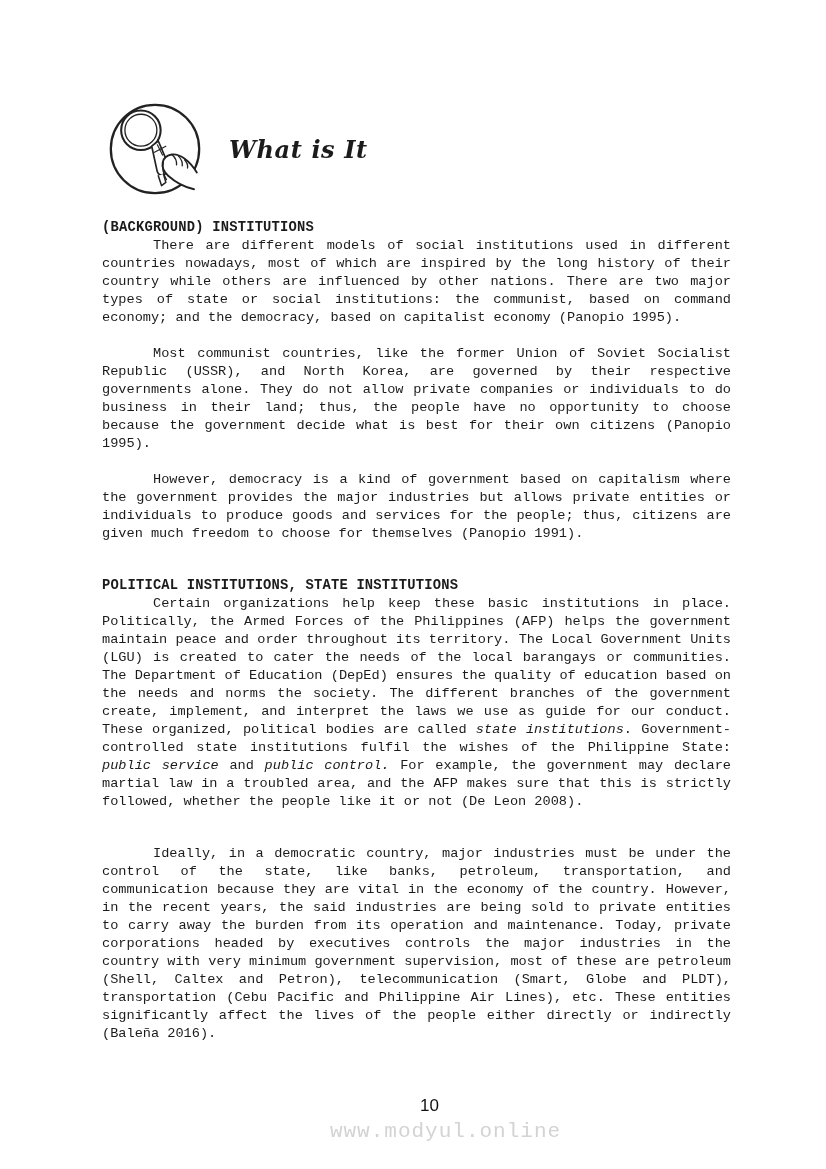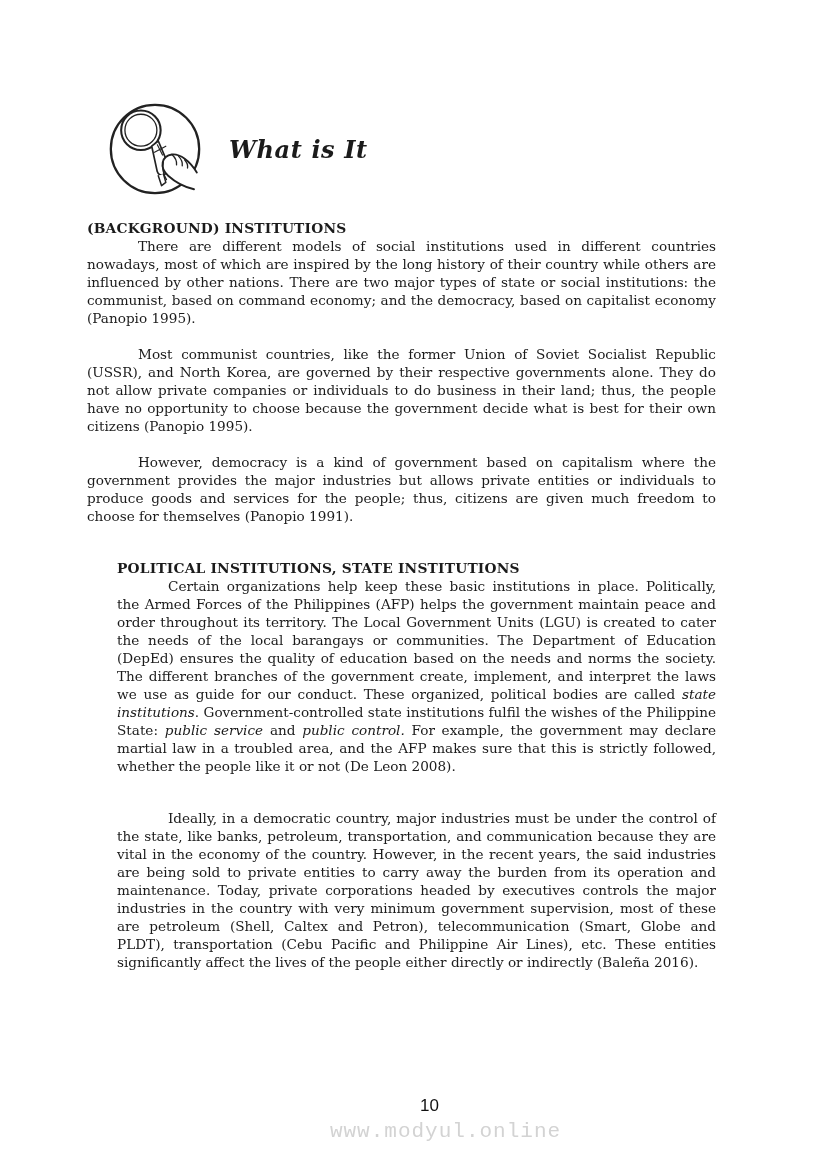--- a/index.html
+++ b/index.html
@@ -35,40 +35,41 @@
     font-style: italic;
     letter-spacing: 0.6px;
     color: #111111;
     white-space: nowrap;
   }
 
   
   .content {
     position: absolute;
     top: 219px;
-    left: 87px;
+    left: 102px;
     width: 629px;
     font-size: 13.6px;
     line-height: 18px;
     text-align: justify;
+    font-family: Liberation Mono, monospace;
   }
   .section h2 {
     margin: 0;
     font-size: 13.8px;
     line-height: 18px;
     font-weight: bold;
     letter-spacing: 0.2px;
     text-align: left;
   }
   .section p {
     margin: 18px 0 0 0;
     text-indent: 51px;
   }
   .section h2 + p { margin-top: 0; }
-  .section + .section { margin-top: 34px; margin-left: 30px; }
+  .section + .section { margin-top: 34px; }
   .section p em { font-style: italic; }
 
   
   .page-number {
     position: absolute;
     top: 1096px;
     left: 0;
     width: 100%;
     text-align: center;
     font-family: "Liberation Sans", sans-serif;

